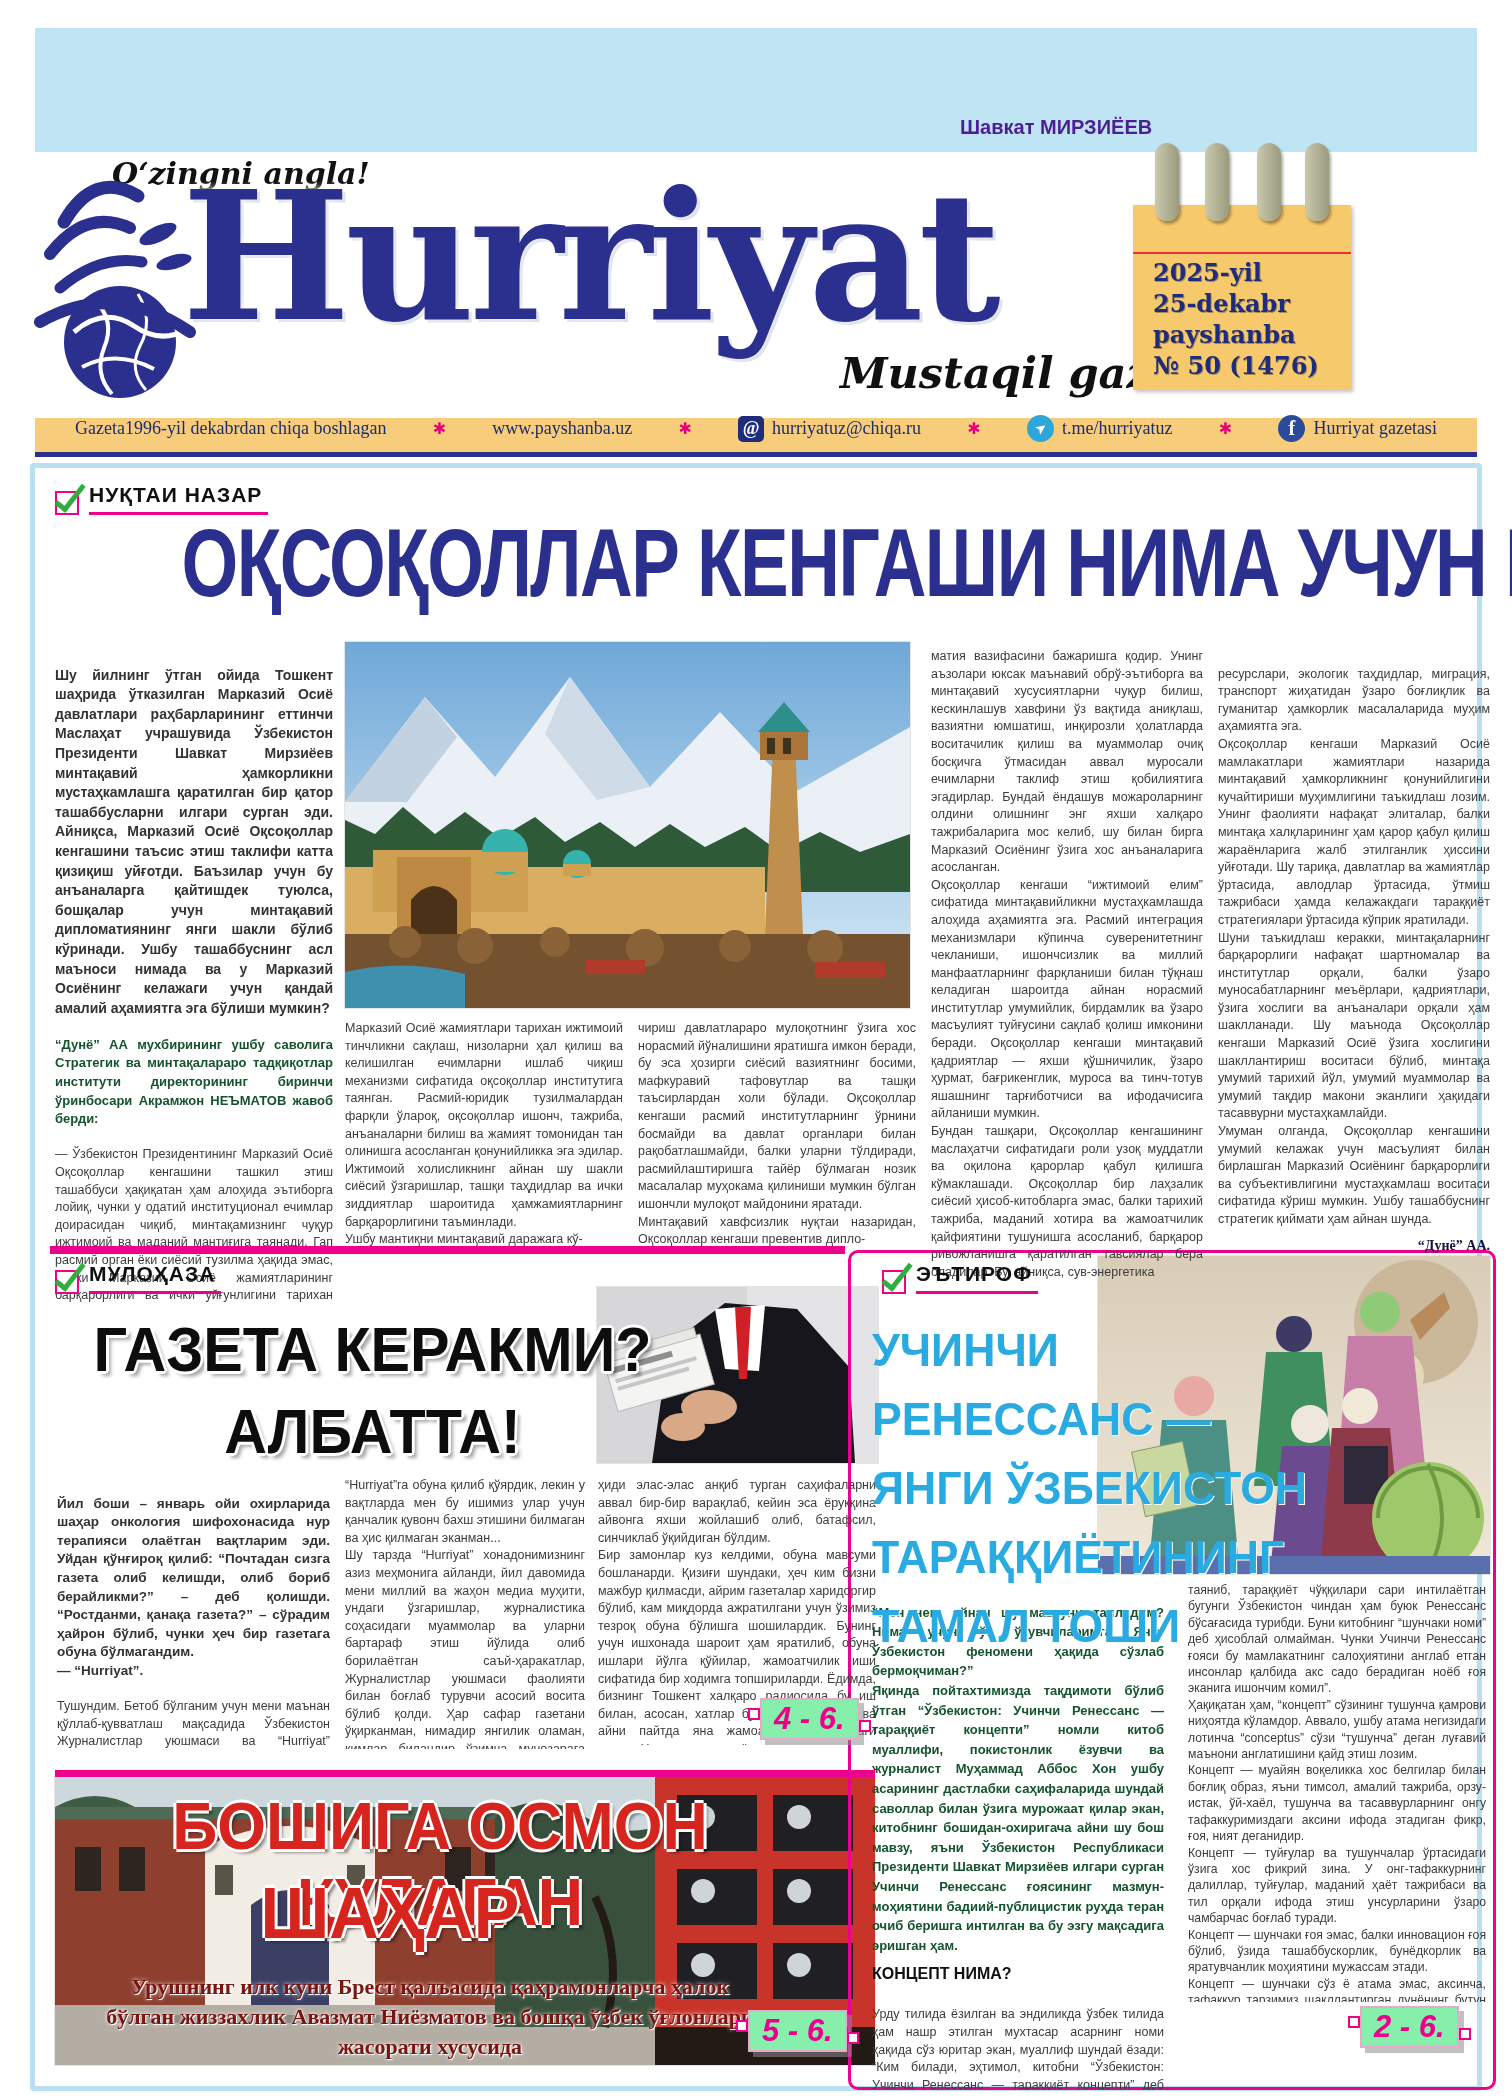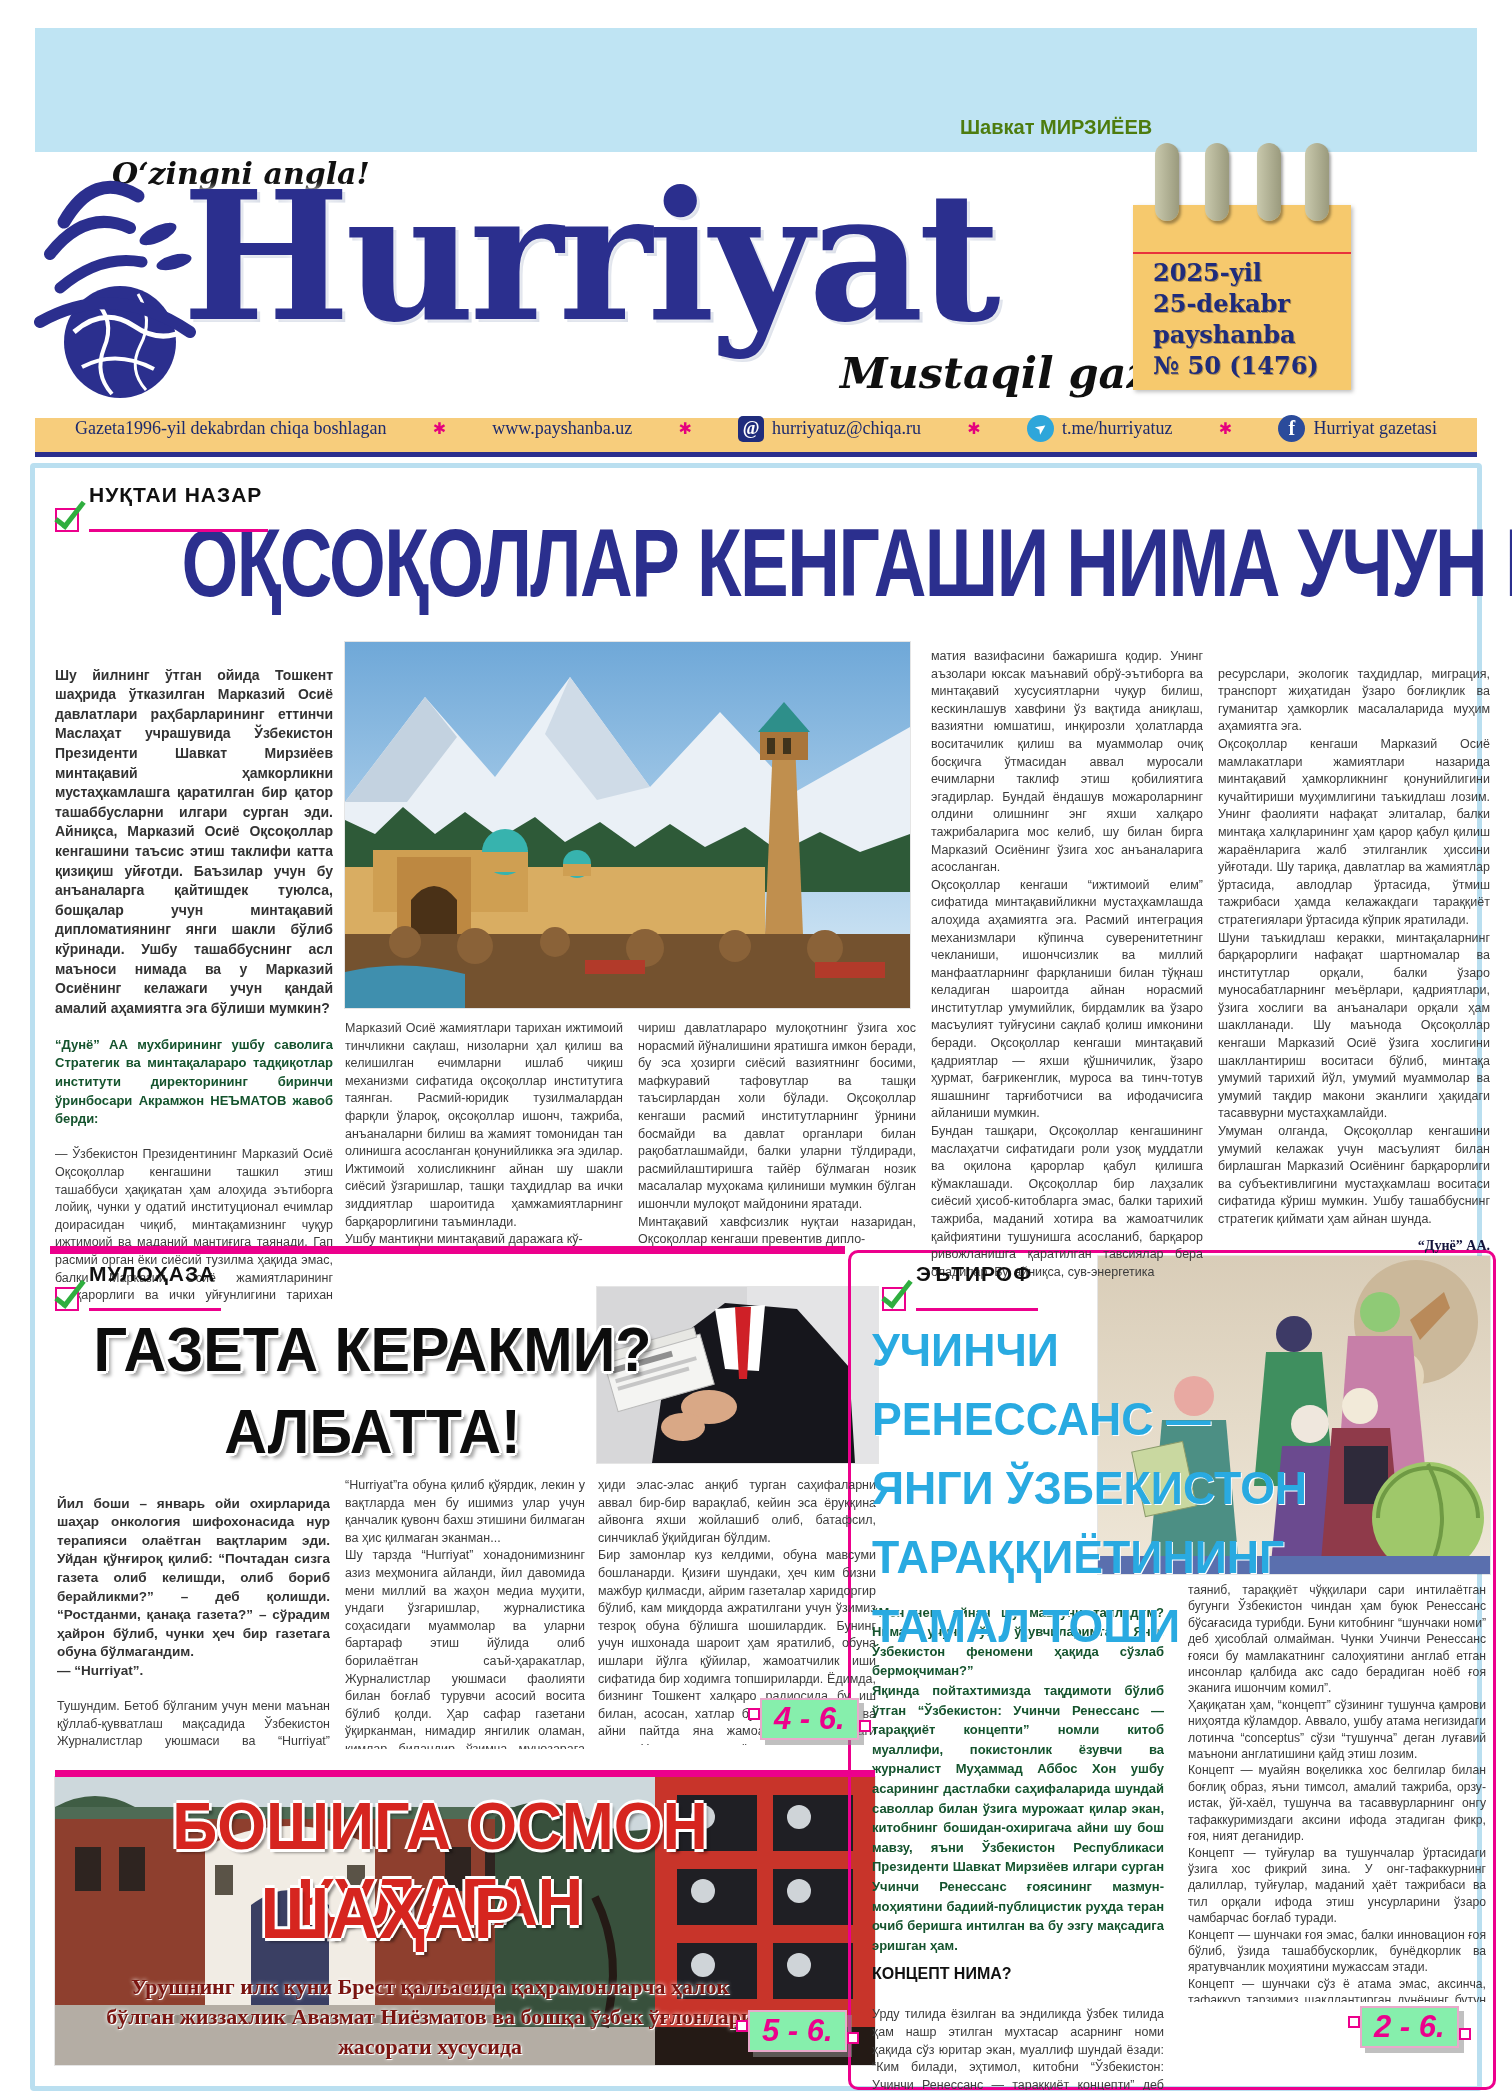--- a/index.html
+++ b/index.html
@@ -7,21 +7,21 @@
   #page { position:relative; width:1512px; height:2098px; background:#fff;
           font-family:"Liberation Sans", sans-serif; overflow:hidden; }
 
   
   .banner { position:absolute; left:35px; top:28px; width:1442px; height:124px;
             background:#bfe4f3; }
   .banner-text { position:absolute; left:0; top:12px; width:100%; text-align:center;
                  font-size:29px; font-weight:bold; color:#15317e; line-height:40px;
                  white-space:pre-line; text-shadow:1px 1px 0 rgba(0,0,0,.35); }
   .banner-author { position:absolute; left:925px; top:88px; font-size:20px;
-                   font-weight:bold; color:#4d7c0f; }
+                   font-weight:bold; color:#4c1d95; }
 
   
   .slogan { position:absolute; left:112px; top:156px; font-family:"DejaVu Serif", serif;
             font-style:italic; font-weight:bold; font-size:30px; color:#111; }
   .paper-title { position:absolute; left:182px; top:168px; font-family:"DejaVu Serif", serif;
                  font-weight:bold; font-size:178px; line-height:1; letter-spacing:-5px;
                  color:#2b2f8e; text-shadow:0 0 8px #fff, 3px 3px 0 rgba(180,190,210,.55); }
   .paper-sub { position:absolute; left:840px; top:348px; font-family:"DejaVu Serif", serif;
                font-style:italic; font-weight:bold; font-size:43px; color:#101010; }
   .datebox { position:absolute; left:1133px; top:205px; width:218px; height:185px;
@@ -55,21 +55,21 @@
   .frame { position:absolute; left:30px; top:463px; width:1452px; height:1628px;
            border:5px solid #badff0; border-radius:4px; z-index:0; }
 
   
   .seclabel { position:absolute; display:flex; align-items:flex-end; gap:10px; z-index:5; }
   .check { position:relative; width:24px; height:24px; border:2px solid #ec008c; background:#fff; }
   .check::after { content:""; position:absolute; left:6px; top:-14px; width:9px; height:28px;
                   border-right:5px solid #2fae3f; border-bottom:5px solid #2fae3f;
                   transform:rotate(38deg); }
   .seclabel .lbl { font-size:21px; font-weight:bold; color:#101010; letter-spacing:1px;
-                   border-bottom:3px solid #ec008c; padding:0 6px 22px 0; }
+                   border-bottom:3px solid #ec008c; padding:0 6px 5px 0; }
 
   
   .main-headline { position:absolute; left:0; top:508px; width:1512px; text-align:center;
                    font-size:96px; font-weight:bold; color:#2b2f8e; white-space:nowrap;
                    transform:scaleX(0.76); letter-spacing:-2px; z-index:2; }
   .col { position:absolute; text-align:justify; font-size:12.5px; line-height:17.6px;
          color:#3c3c3c; white-space:pre-line; overflow:hidden; z-index:2; }
   .bold-intro { font-weight:bold; font-size:14px; line-height:19.5px; color:#333; }
   .bold-q { font-weight:bold; font-size:13px; line-height:18px; color:#14532d; }
   .photo { position:absolute; overflow:hidden; z-index:1; box-shadow:0 0 0 1px rgba(0,0,0,.1); }

